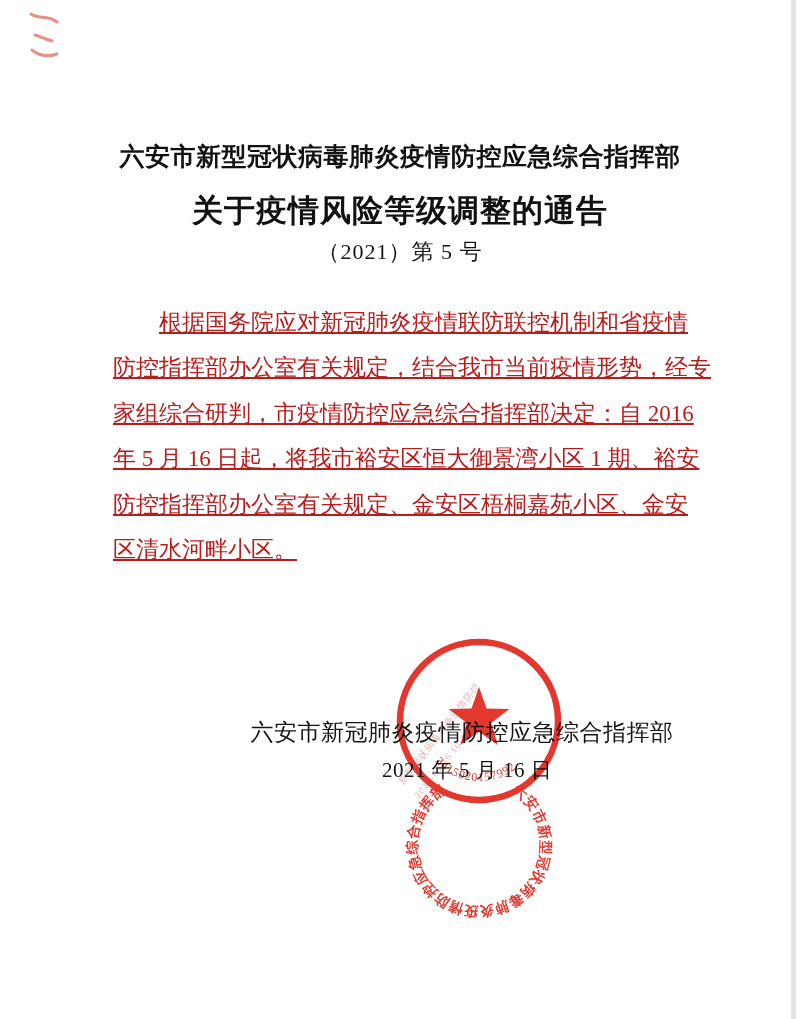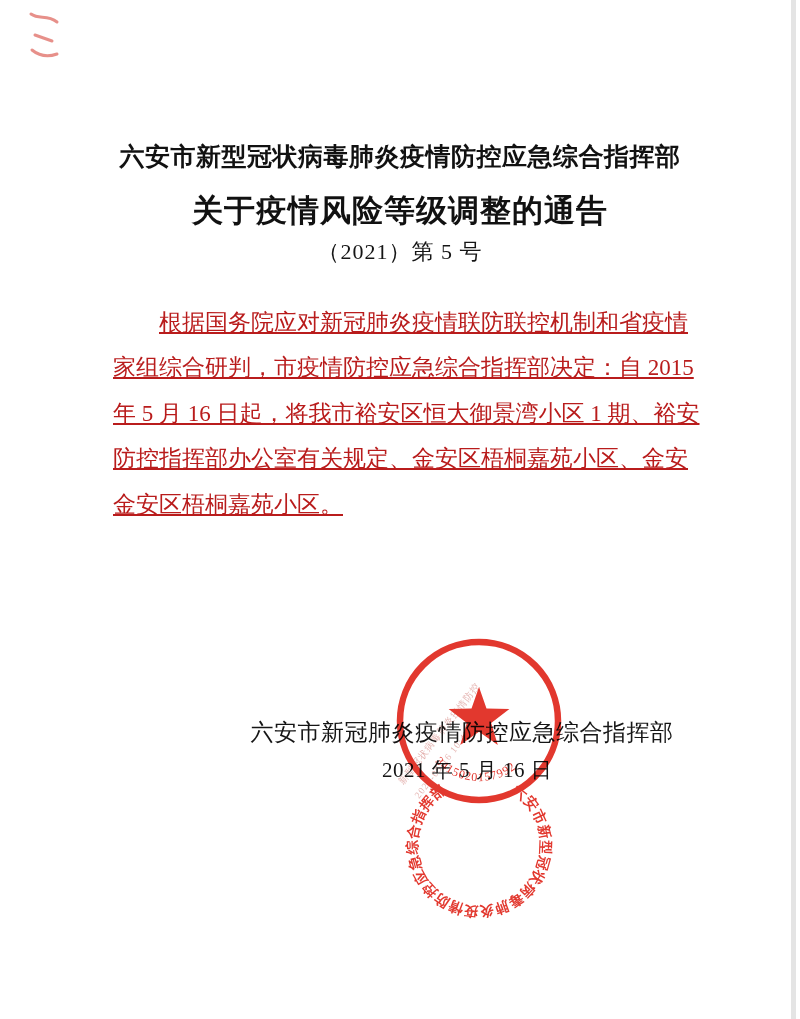--- a/index.html
+++ b/index.html
@@ -66,24 +66,25 @@
     <path d="M6,42 q11,9 25,4" stroke="#d4372c" stroke-width="3" fill="none" stroke-linecap="round"></path>
   </svg>
 
   <div class="center-line title1">六安市新型冠状病毒肺炎疫情防控应急综合指挥部</div>
   <div class="center-line title2">关于疫情风险等级调整的通告</div>
 
   <div class="center-line docnum">（2021）第 5 号</div>
 
   <div class="body-block">
     <div class="bline first">根据国务院应对新冠肺炎疫情联防联控机制和省疫情</div>
-    <div class="bline">家组综合研判，市疫情防控应急综合指挥部决定：自 2015</div>
+    <div class="bline">防控指挥部办公室有关规定，结合我市当前疫情形势，经专</div>
+    <div class="bline">家组综合研判，市疫情防控应急综合指挥部决定：自 2016</div>
     <div class="bline">年 5 月 16 日起，将我市裕安区恒大御景湾小区 1 期、裕安</div>
     <div class="bline">防控指挥部办公室有关规定、金安区梧桐嘉苑小区、金安</div>
-    <div class="bline last">金安区梧桐嘉苑小区。</div>
+    <div class="bline last">区清水河畔小区。</div>
   </div>
 
   <div class="signature">六安市新冠肺炎疫情防控应急综合指挥部</div>
   <div class="docdate">2021 年 5 月 16 日</div>
 
   <div class="seal">
     <svg viewBox="0 0 180 180" xmlns="http://www.w3.org/2000/svg" font-family="'Liberation Serif','DejaVu Serif',serif">
       <defs>
         <path id="arcTop" d="M 90,150 A 62,62 0 1 1 89.9,150" fill="none"></path>
         <path id="arcBottom" d="M 44,126.6 A 60,60 0 0 0 136,126.6" fill="none"></path>

